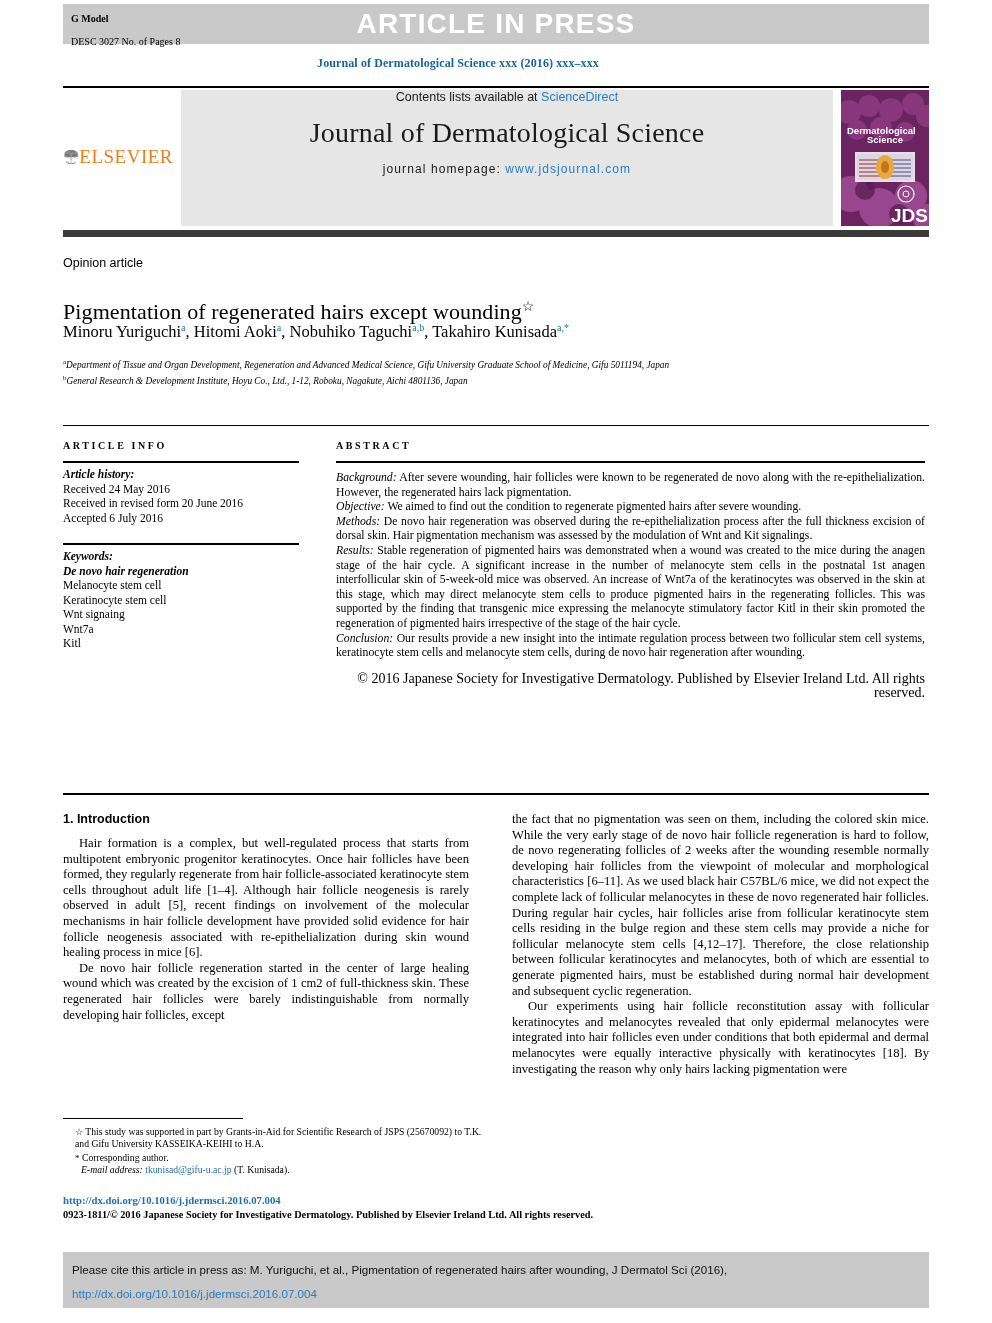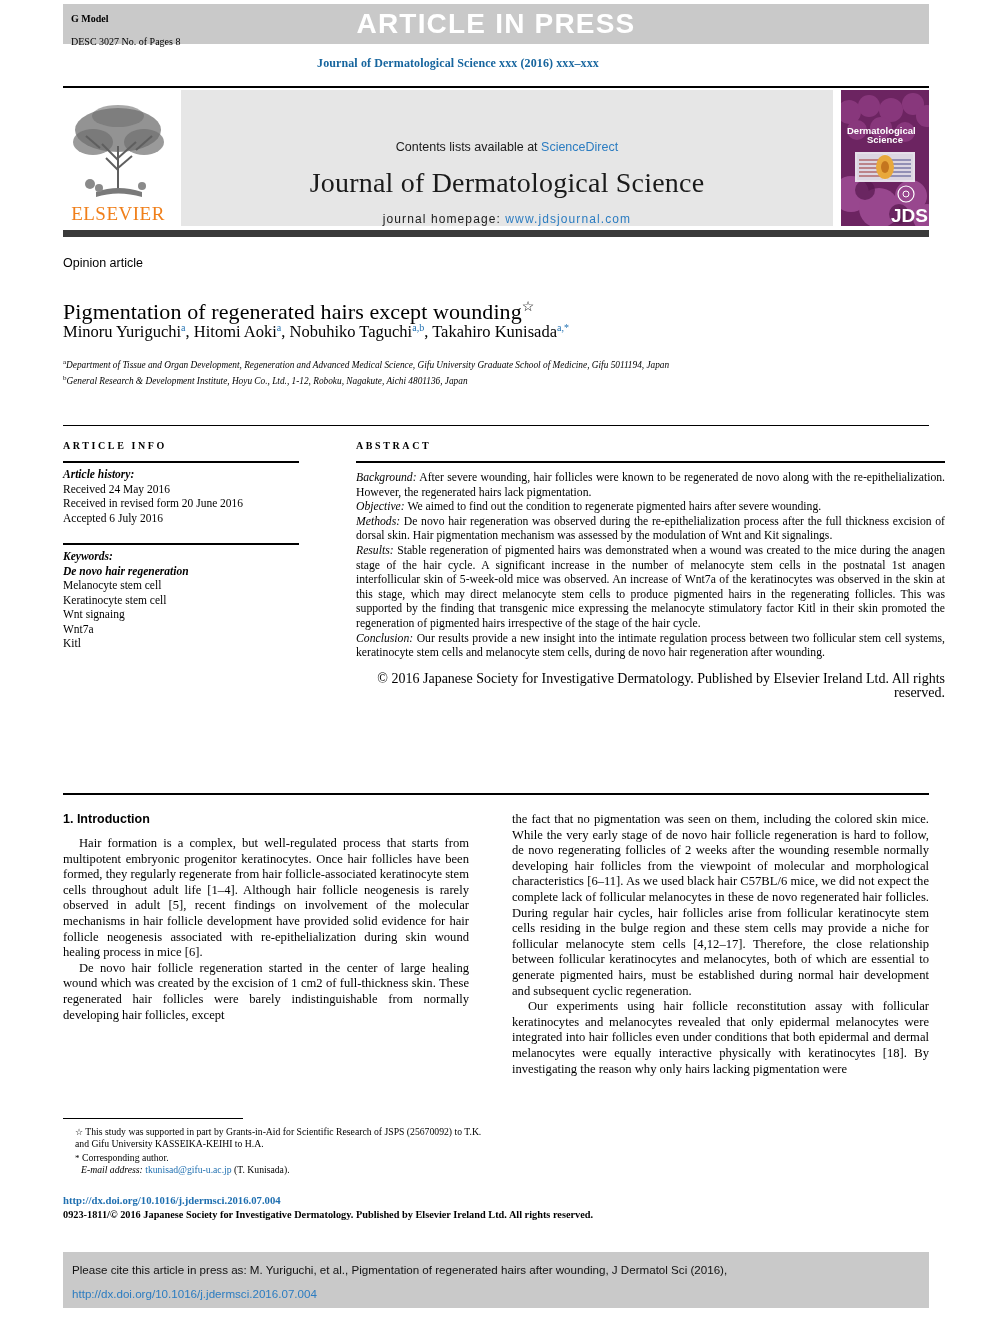--- a/index.html
+++ b/index.html
@@ -75,21 +75,21 @@
   .masthead {
     position: absolute;
     left: 63px; top: 90px;
     width: 866px; height: 136px;
     display: flex;
     align-items: stretch;
   }
   .elsevier-logo {
     width: 110px;
     display: flex;
-    flex-direction: column;
+    flex-direction: row;
     align-items: center;
     justify-content: flex-end;
     background: #fff;
     padding-bottom: 2px;
     box-sizing: border-box;
   }
   .tree-svg { display:block; }
   .elsevier-word {
     font-family: "Liberation Serif", serif;
     font-size: 19px;
@@ -97,21 +97,21 @@
     color: #f07f1a;
     font-weight: 400;
     line-height: 20px;
   }
   .masthead-center {
     flex: 1;
     background: #e6e6e6;
     display: flex;
     flex-direction: column;
     align-items: center;
-    justify-content: flex-end;
+    justify-content: flex-start;
     gap: 13px;
     margin: 0 8px;
   }
   .contents-line {
     font-family: "Liberation Sans", sans-serif;
     font-size: 12.5px;
     color: #1a1a1a;
   }
   .contents-line .sd { color: #2b7cc1; }
   .journal-title {
@@ -187,21 +187,21 @@
     position: absolute; left: 63px; width: 866px;
     height: 1px; background: #000; top: 425px;
   }
   .info-col {
     position: absolute;
     left: 63px; top: 440px;
     width: 236px;
   }
   .abs-col {
     position: absolute;
-    left: 356px; top: 440px;
+    left: 336px; top: 440px;
     width: 589px;
   }
   .sec-head {
     font-family: "Liberation Serif", serif;
     font-weight: 700;
     font-size: 10px;
     letter-spacing: 2.6px;
     color: #000;
     margin-bottom: 10px;
   }

